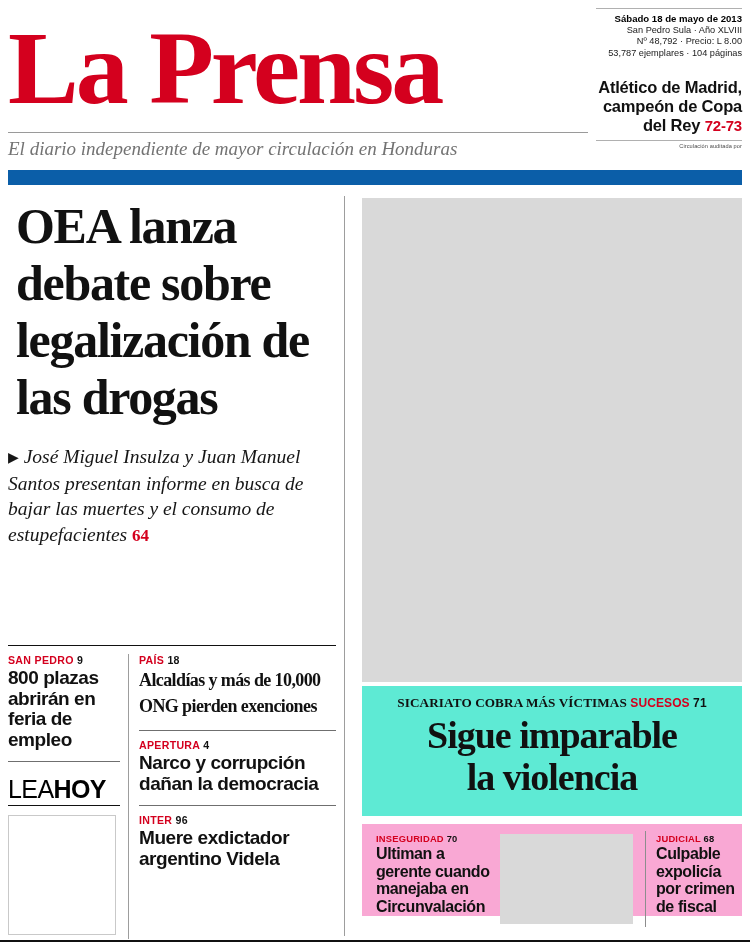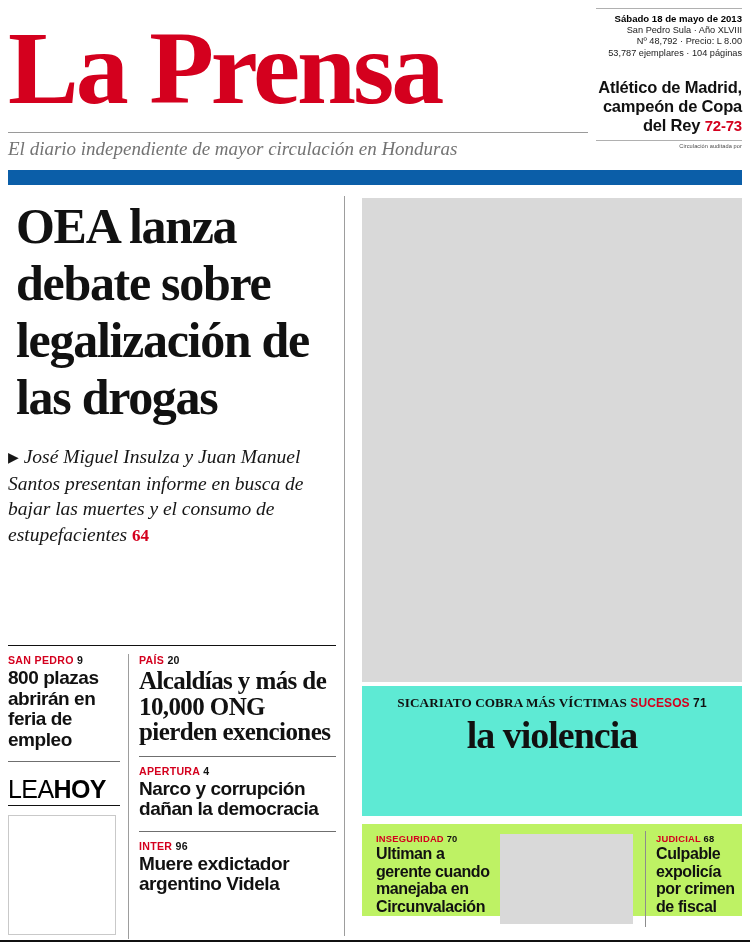--- a/index.html
+++ b/index.html
@@ -222,21 +222,21 @@
     font-family: "Liberation Sans", sans-serif;
     font-weight: bold;
     font-size: 19px;
     line-height: 20.5px;
     letter-spacing: -0.45px;
     color: #111;
   }
   .serif-head {
     font-family: "Liberation Serif", serif;
     font-weight: bold;
-    font-size: 25px;
+    font-size: 18px;
     line-height: 25.5px;
     letter-spacing: -0.6px;
     color: #111;
   }
   .hr-thin {
     height: 1px;
     background: #6f6f6f;
     margin: 11px 0 8px 0;
   }
 
@@ -307,21 +307,21 @@
     letter-spacing: -1px;
     color: #111;
   }
 
   .briefs {
     position: absolute;
     left: 9px;
     top: 634px;
     width: 380px;
     height: 92px;
-    background: #bef264;
+    background: #f9a8d4;
   }
   .brief-left {
     position: absolute;
     left: 14px;
     top: 9px;
     width: 118px;
   }
   .brief-photo {
     position: absolute;
     left: 138px;
@@ -438,21 +438,21 @@
         <div class="promo-box"></div>
       </div>
 
       <div class="col-sep"></div>
 
       <div class="col-b">
 
         <div>
           <div class="kicker">
             <span>PAÍS</span>
-            <span class="num">20</span>
+            <span class="num">18</span>
           </div>
           <div class="serif-head">Alcaldías y más de 10,000 ONG pierden exenciones</div>
         </div>
 
         <div class="hr-thin"></div>
 
         <div>
           <div class="kicker">
             <span>APERTURA</span>
             <span class="num">4</span>
@@ -477,20 +477,21 @@
 
       <div class="main-photo"></div>
 
       <div class="violence">
         <div class="violence-kicker">
           <span>SICARIATO COBRA MÁS VÍCTIMAS</span>
           <span class="sec">SUCESOS</span>
           <span class="num">71</span>
         </div>
         <div class="violence-head">
+          <div>Sigue imparable</div>
           <div>la violencia</div>
         </div>
       </div>
 
       <div class="briefs">
         <div class="brief-left">
           <div class="brief-kicker">
             <span>INSEGURIDAD</span>
             <span class="num">70</span>
           </div>

